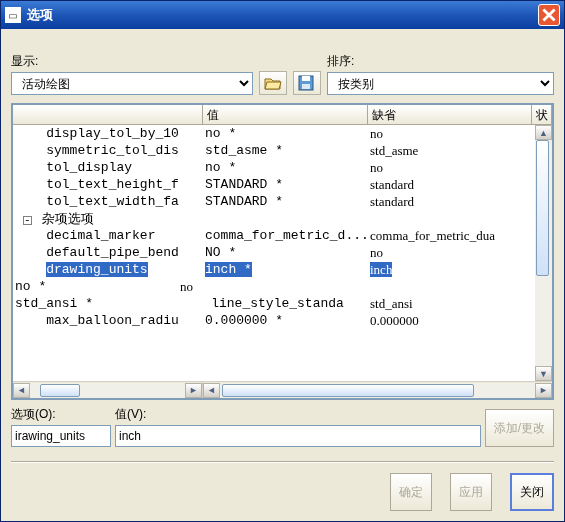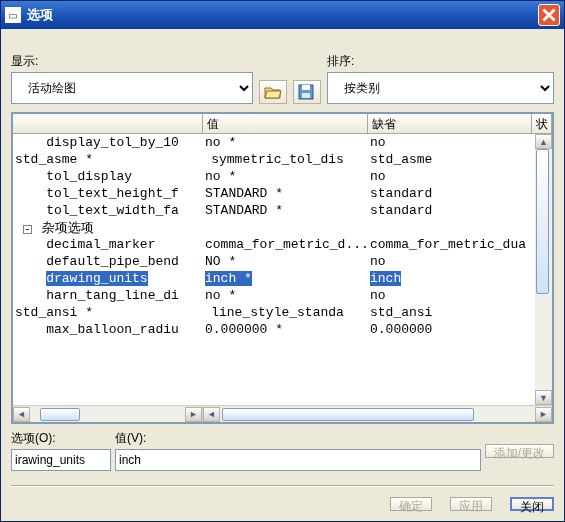--- a/index.html
+++ b/index.html
@@ -8,52 +8,52 @@
 .titlebar { height: 28px; background: linear-gradient(to bottom, #3b7bd6 0%, #1e56b8 50%, #0a3d9e 100%); display: flex; align-items: center; padding: 0 4px; color: #fff; }
 .titlebar-icon { width: 16px; height: 16px; background: #fff; margin-right: 6px; display: flex; align-items: center; justify-content: center; font-size: 10px; color: #333; }
 .titlebar-text { flex: 1; font-size: 13px; font-weight: bold; }
 .close-btn { width: 22px; height: 22px; background: #e85732; border: 1px solid #fff; border-radius: 3px; display: flex; align-items: center; justify-content: center; color: #fff; font-weight: bold; cursor: pointer; }
 .close-btn svg { width: 14px; height: 14px; }
 .content { flex: 1; padding: 8px 10px; display: flex; flex-direction: column; margin-top: 16px; }
 .top-row { display: flex; align-items: flex-end; gap: 6px; margin-bottom: 8px; }
 .field-group { display: flex; flex-direction: column; gap: 2px; }
 .field-group.display { flex: 0 0 242px; }
 .field-group.sort { flex: 1; }
-select.combo { height: 32px; border: 1px solid #7f9db9; background: #fff; font-family: inherit; font-size: 12px; padding: 1px 12px; }
+select.combo { height: 23px; border: 1px solid #7f9db9; background: #fff; font-family: inherit; font-size: 12px; padding: 1px 6px; }
 .icon-btn { width: 28px; height: 24px; border: 1px solid #b5b2a6; background: linear-gradient(to bottom, #fff, #ece9d8); display: flex; align-items: center; justify-content: center; cursor: pointer; margin-bottom: 0; }
 .table-wrap { flex: 1; border: 2px solid #7f9db9; background: #fff; display: flex; flex-direction: column; margin-bottom: 6px; position: relative; }
 .table-header { display: flex; background: #ece9d8; border-bottom: 1px solid #aca899; height: 20px; }
 .th { border-right: 1px solid #aca899; padding: 2px 4px; background: linear-gradient(to bottom, #fff, #ece9d8); font-size: 12px; }
 .th.col1 { width: 190px; }
 .th.col2 { width: 165px; }
 .th.col3 { flex: 1; }
 .th.col4 { width: 20px; }
 .table-body { flex: 1; overflow: hidden; position: relative; font-family: "Courier New", monospace; font-size: 13px; }
 .table-row { display: flex; height: 17px; align-items: center; }
 .td { overflow: hidden; white-space: nowrap; padding: 0 2px; }
 .td.col1 { width: 190px; }
 .td.col2 { width: 165px; }
-.td.col3 { flex: 1; }
+.td.col3 { flex: 1; font-family: Liberation Serif, serif; }
 .tree-prefix { display: inline-block; }
 .selected .td span.sel-text { background: #316ac5; color: #fff; }
 .expander { font-family: "Courier New"; border: 1px solid #808080; width: 9px; height: 9px; line-height: 7px; font-size: 11px; text-align: center; display: inline-block; margin-right: 2px; }
 .hscroll-row { display: flex; height: 17px; }
 .hscroll { height: 17px; background: #ece9d8; display: flex; align-items: center; border-top: 1px solid #d4d0c8; }
 .hscroll.col1 { width: 190px; border-right: 1px solid #d4d0c8; }
 .hscroll.col2 { flex: 1; }
 .sb-btn { width: 17px; height: 15px; background: linear-gradient(to bottom, #fff, #d4d0c8); border: 1px solid #b5b2a6; display: flex; align-items: center; justify-content: center; font-size: 9px; color: #4d6185; }
 .sb-track { flex: 1; background: #f0f0e8; height: 15px; position: relative; }
 .sb-thumb { position: absolute; height: 13px; top: 1px; background: linear-gradient(to bottom, #fff, #cfe1f8); border: 1px solid #7f9db9; border-radius: 2px; }
 .vscroll { position: absolute; right: 0; top: 20px; bottom: 17px; width: 17px; background: #f0f0e8; display: flex; flex-direction: column; }
 .vscroll .sb-track { flex: 1; width: 15px; height: auto; margin: 0 1px; }
 .vscroll .sb-thumb { width: 13px; left: 0; top: 0; height: 60%; }
-.bottom-edit { display: flex; align-items: center; gap: 4px; margin-bottom: 8px; }
+.bottom-edit { display: flex; align-items: flex-end; gap: 4px; margin-bottom: 8px; }
 .bottom-edit .ed { display: flex; flex-direction: column; gap: 2px; }
 .bottom-edit input { height: 22px; border: 1px solid #7f9db9; padding: 1px 3px; font-family: inherit; font-size: 12px; }
-.btn { height: 14px; padding: 0 8px; border: 1px solid #aca899; background: linear-gradient(to bottom, #fff, #ece9d8); font-family: inherit; font-size: 12px; cursor: pointer; }
+.btn { height: 38px; padding: 0 8px; border: 1px solid #aca899; background: linear-gradient(to bottom, #fff, #ece9d8); font-family: inherit; font-size: 12px; cursor: pointer; }
 .btn:disabled { color: #aca899; }
 .sep { height: 2px; border-top: 1px solid #aca899; border-bottom: 1px solid #fff; margin: 6px 0; }
 .footer { display: flex; justify-content: flex-end; gap: 18px; padding: 4px 0 2px; }
 </style>
 </head>
 <body>
 
 <div class="window">
   <div class="titlebar">
     <div class="titlebar-icon">▭</div>
@@ -101,22 +101,22 @@
         <div class="th col3">缺省</div>
         <div class="th col4">状</div>
       </div>
       <div class="table-body" id="tbody">
           <div class="table-row">
             <div class="td col1"><span class="tree-prefix">&nbsp;&nbsp;&nbsp;&nbsp;</span><span class="sel-text">display_tol_by_10</span></div>
             <div class="td col2"><span class="sel-text">no *</span></div>
             <div class="td col3"><span class="sel-text">no</span></div>
           </div>
           <div class="table-row">
+            <div class="td col1"><span class="tree-prefix">&nbsp;&nbsp;&nbsp;&nbsp;</span><span class="sel-text">symmetric_tol_dis</span></div>
             <div class="td col2"><span class="sel-text">std_asme *</span></div>
-            <div class="td col1"><span class="tree-prefix">&nbsp;&nbsp;&nbsp;&nbsp;</span><span class="sel-text">symmetric_tol_dis</span></div>
             <div class="td col3"><span class="sel-text">std_asme</span></div>
           </div>
           <div class="table-row">
             <div class="td col1"><span class="tree-prefix">&nbsp;&nbsp;&nbsp;&nbsp;</span><span class="sel-text">tol_display</span></div>
             <div class="td col2"><span class="sel-text">no *</span></div>
             <div class="td col3"><span class="sel-text">no</span></div>
           </div>
           <div class="table-row">
             <div class="td col1"><span class="tree-prefix">&nbsp;&nbsp;&nbsp;&nbsp;</span><span class="sel-text">tol_text_height_f</span></div>
             <div class="td col2"><span class="sel-text">STANDARD *</span></div>
@@ -141,21 +141,20 @@
             <div class="td col1"><span class="tree-prefix">&nbsp;&nbsp;&nbsp;&nbsp;</span><span class="sel-text">default_pipe_bend</span></div>
             <div class="td col2"><span class="sel-text">NO *</span></div>
             <div class="td col3"><span class="sel-text">no</span></div>
           </div>
           <div class="table-row selected">
             <div class="td col1"><span class="tree-prefix">&nbsp;&nbsp;&nbsp;&nbsp;</span><span class="sel-text">drawing_units</span></div>
             <div class="td col2"><span class="sel-text">inch *</span></div>
             <div class="td col3"><span class="sel-text">inch</span></div>
           </div>
           <div class="table-row">
-            <div class="td col1"><span class="tree-prefix">&nbsp;&nbsp;&nbsp;&nbsp;</span><span class="sel-text">harn_tang_line_di</span></div>
             <div class="td col2"><span class="sel-text">no *</span></div>
             <div class="td col3"><span class="sel-text">no</span></div>
           </div>
           <div class="table-row">
             <div class="td col2"><span class="sel-text">std_ansi *</span></div>
             <div class="td col1"><span class="tree-prefix">&nbsp;&nbsp;&nbsp;&nbsp;</span><span class="sel-text">line_style_standa</span></div>
             <div class="td col3"><span class="sel-text">std_ansi</span></div>
           </div>
           <div class="table-row">
             <div class="td col1"><span class="tree-prefix">&nbsp;&nbsp;&nbsp;&nbsp;</span><span class="sel-text">max_balloon_radiu</span></div>

